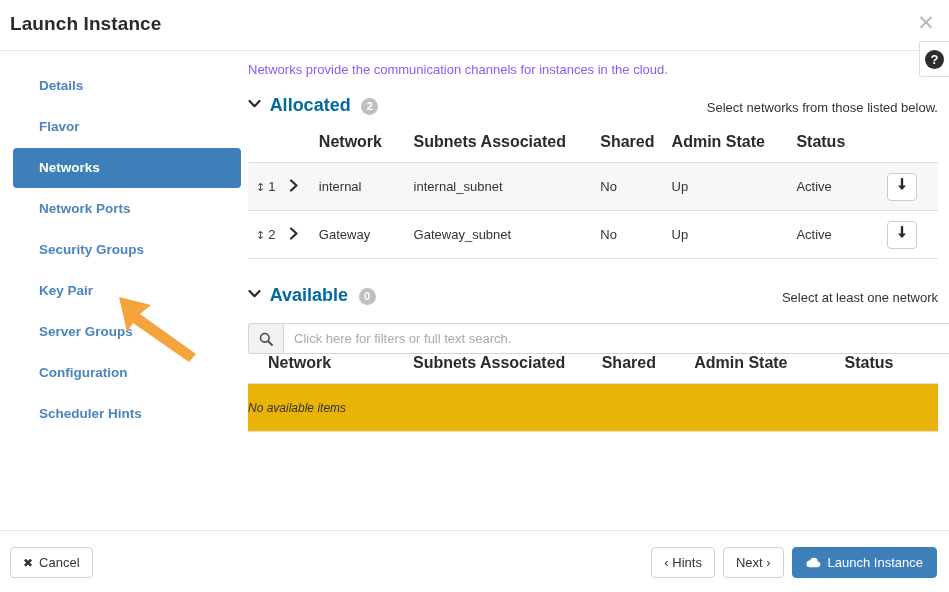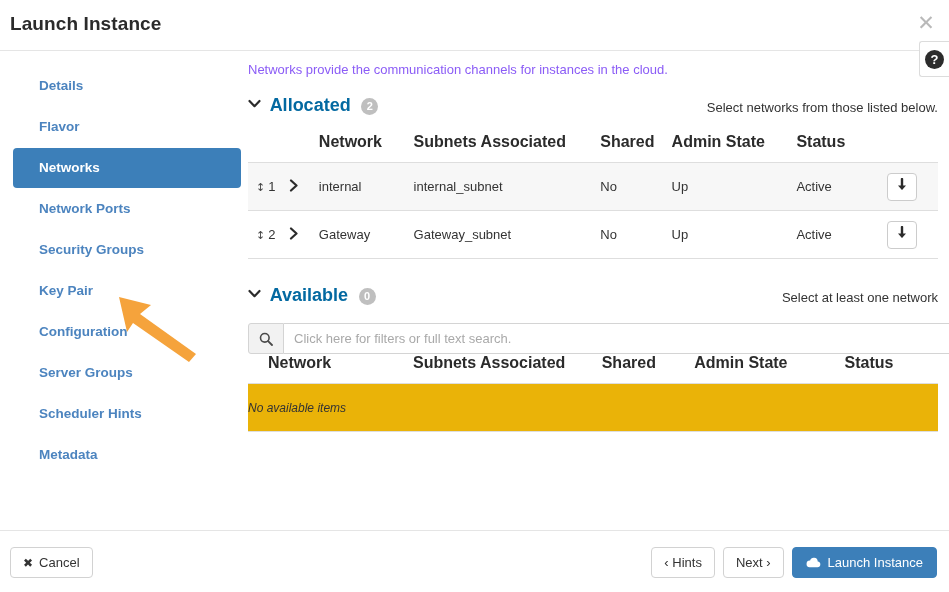--- a/index.html
+++ b/index.html
@@ -376,24 +376,23 @@
   <div class="help-circle">?</div>
 </div>
 
 <nav class="sidebar">
   <div class="nav-item">Details</div>
   <div class="nav-item">Flavor</div>
   <div class="nav-item active">Networks</div>
   <div class="nav-item">Network Ports</div>
   <div class="nav-item">Security Groups</div>
   <div class="nav-item">Key Pair</div>
+  <div class="nav-item">Server Groups</div>
   <div class="nav-item">Configuration</div>
-  <div class="nav-item">Server Groups</div>
   <div class="nav-item">Scheduler Hints</div>
-  <div class="nav-item">Metadata</div>
 </nav>
 
 <div class="main">
 
   <p class="intro-text">Networks provide the communication channels for instances in the cloud.</p>
 
   <div class="section-head">
     <span class="chev-down">
       <svg width="13" height="13" viewBox="0 0 13 13">
           <path d="M1.5 4 L6.5 9.2 L11.5 4" stroke="#2b2b2b" stroke-width="2.2" fill="none" stroke-linecap="round" stroke-linejoin="round"></path>

